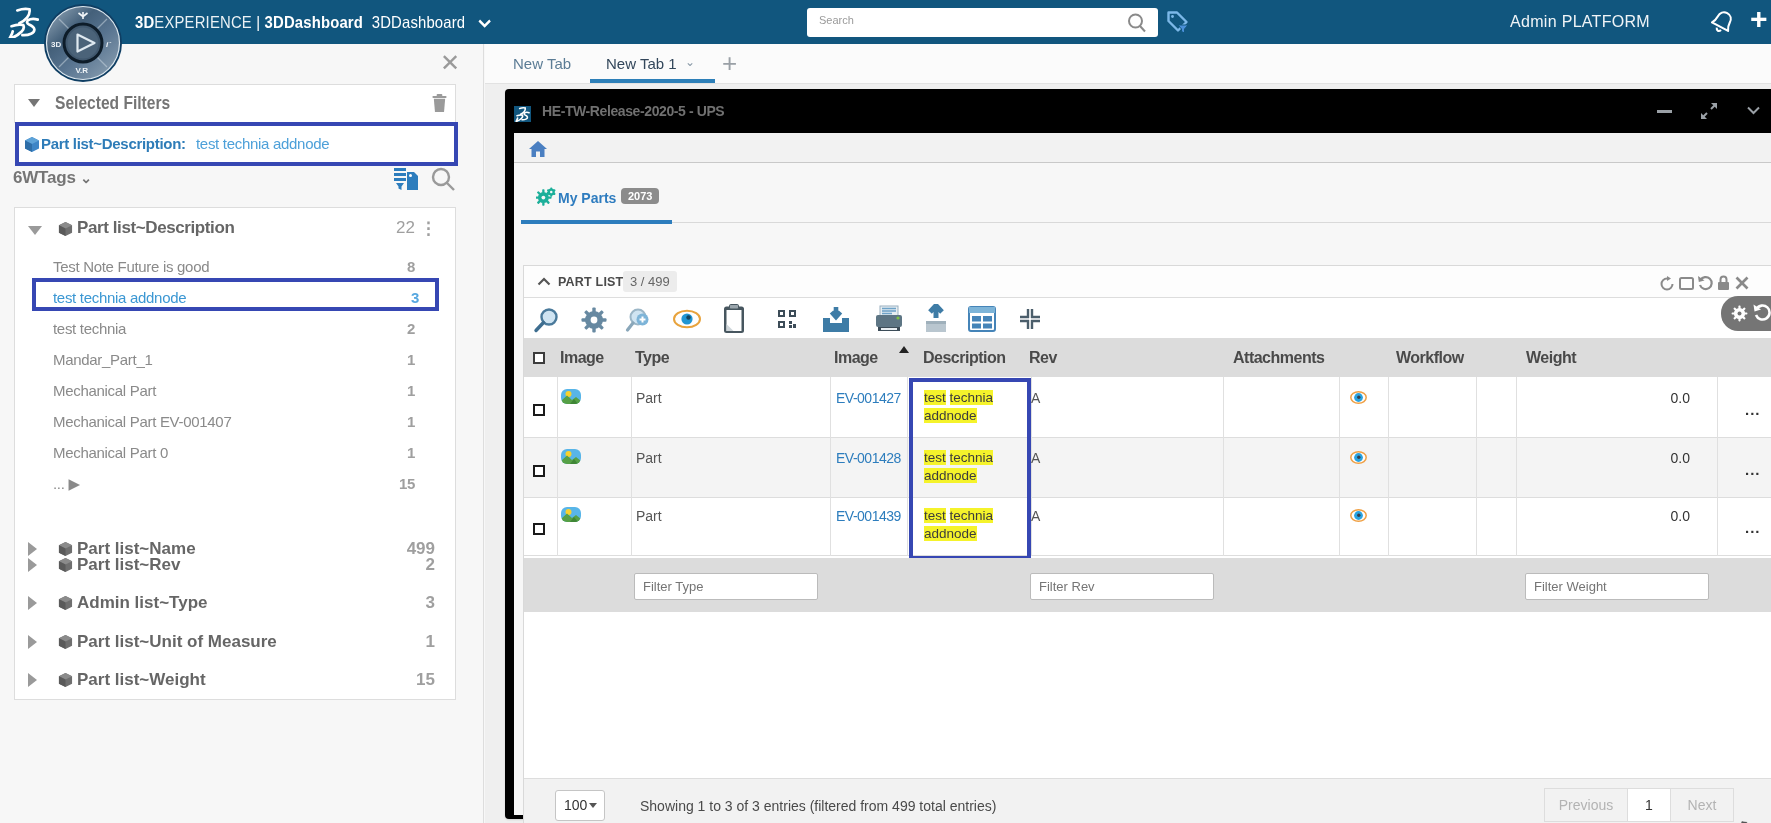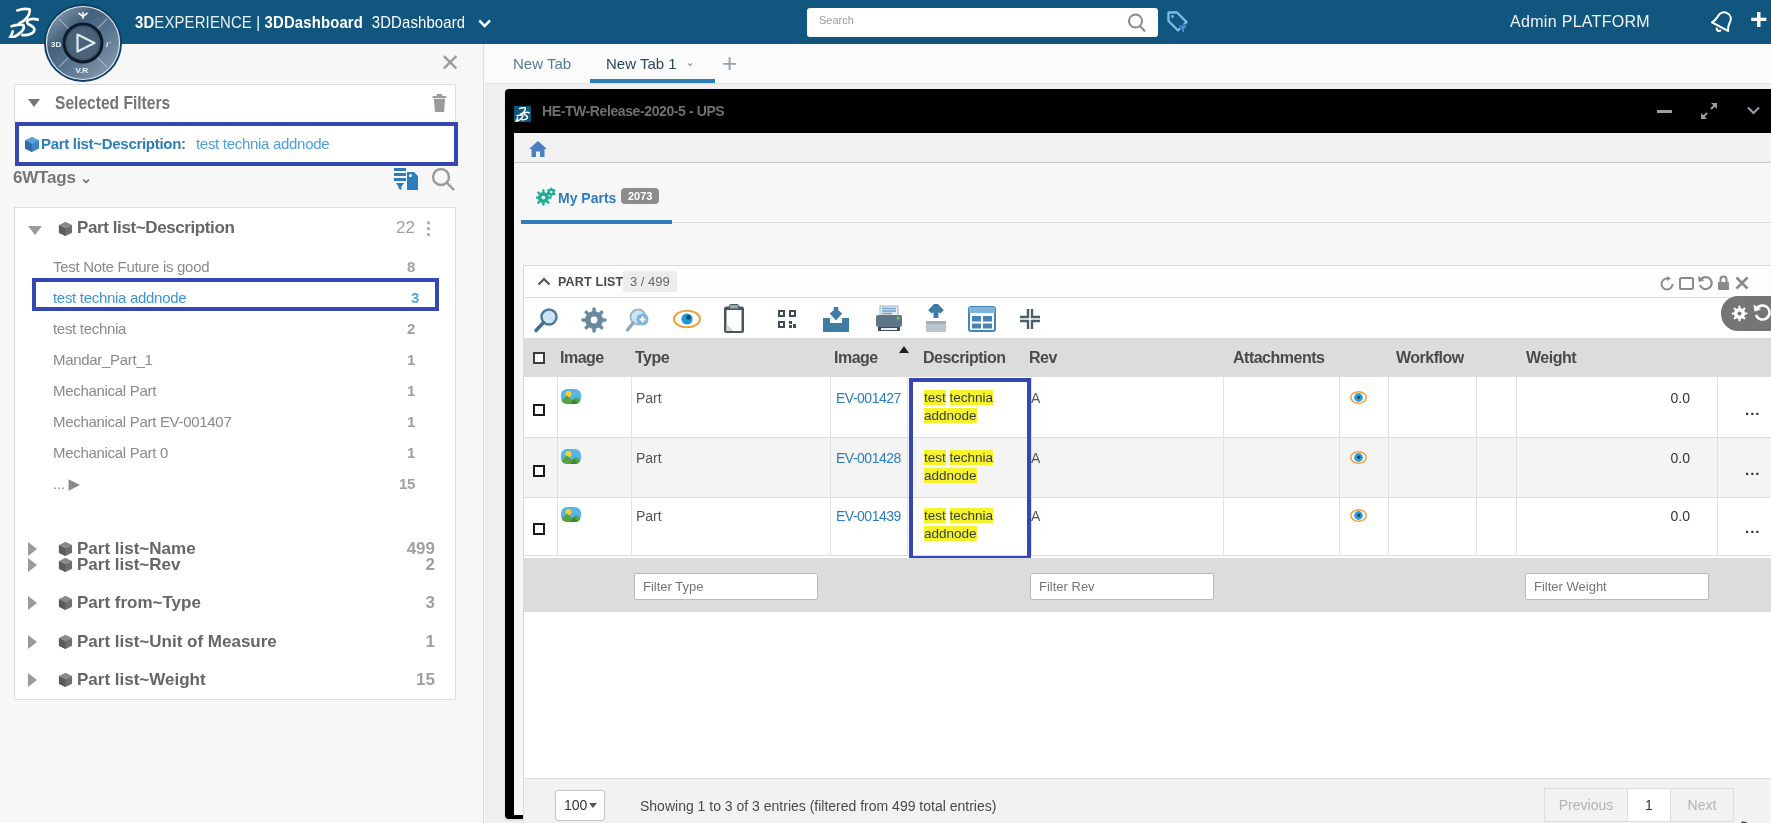--- a/index.html
+++ b/index.html
@@ -194,21 +194,21 @@
           <span class="ctxt">Part list~Rev</span>
           <span class="ccar"></span>
           <span class="cnt">2</span>
         </div>
       <div class="cat" style="top:379px;">
           <svg class="ccube" width="16" height="17" viewBox="0 0 16 17">
             <path d="M8 1 L15 4.5 V12.5 L8 16 L1 12.5 V4.5 Z" fill="#6f6f6f"></path>
             <path d="M8 1 L15 4.5 L8 8 L1 4.5 Z" fill="#8b8b8b"></path>
             <path d="M8 8 V16 L1 12.5 V4.5 Z" fill="#5a5a5a"></path>
           </svg>
-          <span class="ctxt">Part from~Type</span>
+          <span class="ctxt">Admin list~Type</span>
           <span class="ccar"></span>
           <span class="cnt">3</span>
         </div>
       <div class="cat" style="top:418px;">
           <svg class="ccube" width="16" height="17" viewBox="0 0 16 17">
             <path d="M8 1 L15 4.5 V12.5 L8 16 L1 12.5 V4.5 Z" fill="#6f6f6f"></path>
             <path d="M8 1 L15 4.5 L8 8 L1 4.5 Z" fill="#8b8b8b"></path>
             <path d="M8 8 V16 L1 12.5 V4.5 Z" fill="#5a5a5a"></path>
           </svg>
           <span class="ctxt">Part list~Unit of Measure</span>

